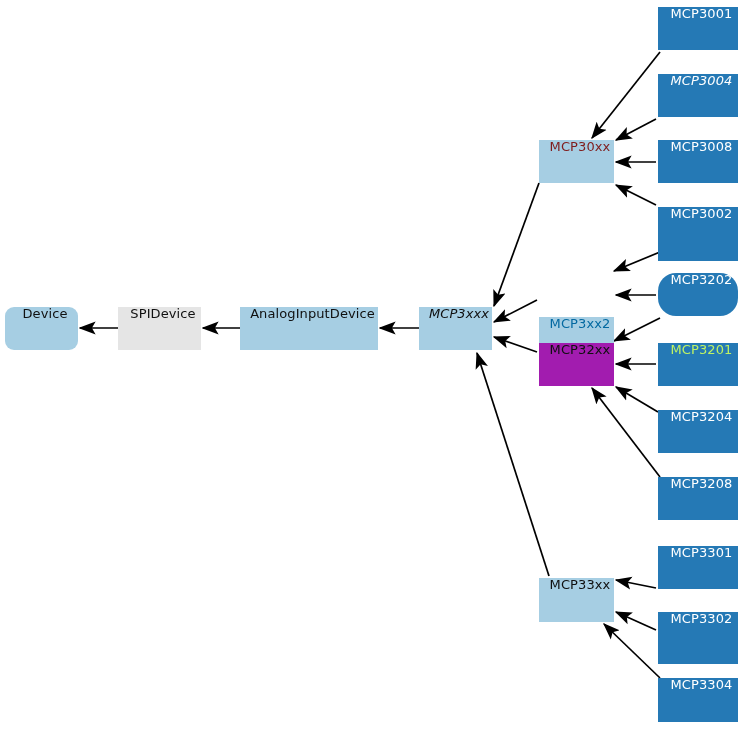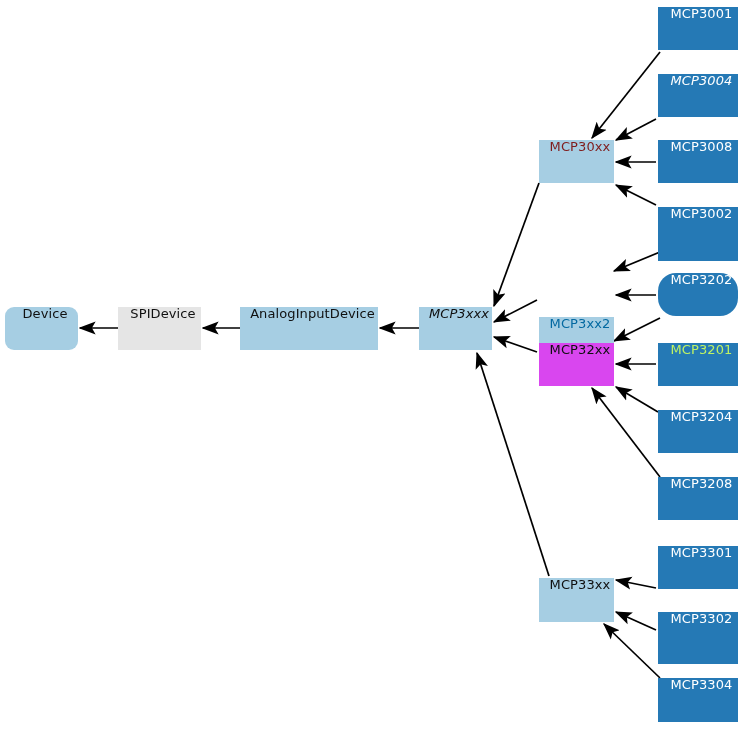--- a/index.html
+++ b/index.html
@@ -91,21 +91,21 @@
       </div>
       <div class="node base" style="left: 419px; top: 307px; width: 73px; height: 43px; background: rgb(166, 206, 227); color: rgb(16, 16, 16); font-style: italic;">
         <span>MCP3xxx</span>
       </div>
       <div class="node base" style="left: 539px; top: 140px; width: 75px; height: 43px; background: rgb(166, 206, 227); color: #7f1d1d;">
         <span>MCP30xx</span>
       </div>
       <div class="node base" style="left: 539px; top: 273px; width: 75px; height: 43px; background: rgb(166, 206, 227); color: #0369a1; margin-top: 44px;">
         <span>MCP3xx2</span>
       </div>
-      <div class="node base" style="left: 539px; top: 343px; width: 75px; height: 43px; background: #d946ef; color: rgb(16, 16, 16);">
+      <div class="node base" style="left: 539px; top: 343px; width: 75px; height: 43px; background: #a21caf; color: rgb(16, 16, 16);">
         <span>MCP32xx</span>
       </div>
       <div class="node base" style="left: 539px; top: 578px; width: 75px; height: 44px; background: rgb(166, 206, 227); color: rgb(16, 16, 16);">
         <span>MCP33xx</span>
       </div>
       <div class="node leaf" style="left: 658px; top: 7px; width: 80px; height: 43px; background: rgb(37, 121, 181); color: rgb(255, 255, 255);">
         <span>MCP3001</span>
       </div>
       <div class="node leaf" style="left: 658px; top: 74px; width: 80px; height: 43px; background: rgb(37, 121, 181); color: rgb(255, 255, 255); font-style: italic;">
         <span>MCP3004</span>

